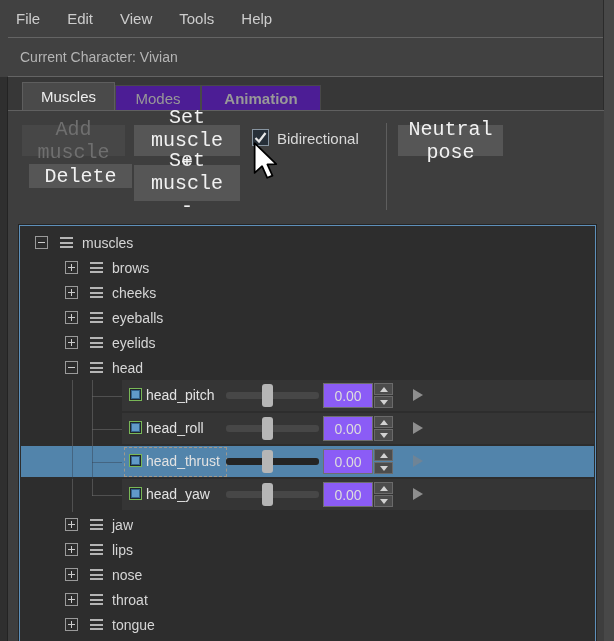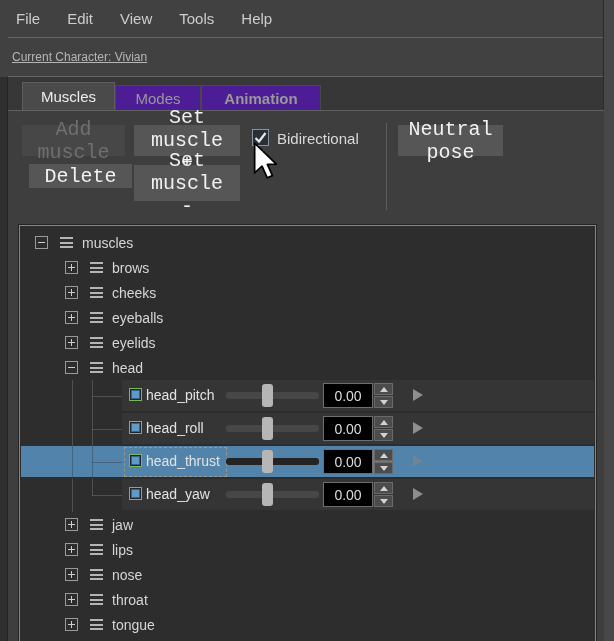--- a/index.html
+++ b/index.html
@@ -19,22 +19,22 @@
   #menu-bar{position:absolute;left:0;top:0;width:603px;height:37px;
     display:flex;align-items:center;gap:27px;padding-left:16px;box-sizing:border-box;
     color:#cdcdcd;font-size:15px;}
   .menu-item{cursor:default;}
   .hsep{position:absolute;left:8px;width:595px;height:1px;background:#646464;}
   #sep1{top:37px;}
   #sep2{top:76px;}
 
   
   #char-bar{position:absolute;left:0;top:38px;width:603px;height:38px;
-    display:flex;align-items:center;padding-left:12px;box-sizing:border-box;
-    color:#b5b5b5;font-size:12px;text-decoration:underline;}
+    display:flex;align-items:center;padding-left:20px;box-sizing:border-box;
+    color:#b5b5b5;font-size:14px;}
 
   
   #tab-strip{position:absolute;left:8px;top:77px;width:595px;height:33px;
     background:#373737;display:flex;align-items:flex-end;padding-left:14px;box-sizing:border-box;}
   .tab{display:flex;align-items:center;justify-content:center;
     font-size:15px;box-sizing:border-box;cursor:default;}
   .tab.active{width:93px;height:28px;background:#4a4a4a;color:#ededed;
     border:1px solid #5e5e5e;border-bottom:none;position:relative;z-index:2;}
   .tab.inactive{width:86px;height:25px;background:#4c1d95;color:#989898;
     border:1px solid #484848;border-bottom:none;}
@@ -98,21 +98,21 @@
   .m-icon-inner{width:7px;height:7px;background:#619ac9;border:1px solid #33628c;box-sizing:content-box;}
   .m-label{position:absolute;left:24px;top:7px;font-size:14px;color:#e2e2e2;white-space:nowrap;}
   .focus-rect{position:absolute;left:2px;top:1px;width:101px;height:28px;
     border:1px dashed rgba(222,170,118,0.55);display:none;}
   .muscle-row.selected .focus-rect{display:block;}
   .slider{position:absolute;left:104px;top:0;width:93px;height:31px;cursor:default;}
   .slider .groove{position:absolute;left:0;right:0;top:12px;height:7px;background:#474747;border-radius:3px;}
   .muscle-row.selected .slider .groove{background:#242424;}
   .slider .handle{position:absolute;left:36px;top:4px;width:11px;height:23px;background:#b6b6b6;border-radius:3px;}
   .spinbox{position:absolute;left:201px;top:3px;width:50px;height:25px;box-sizing:border-box;
-    background:#000000;border:1px solid #6e6e6e;color:#dddddd;font-size:14px;
+    background:#8b5cf6;border:1px solid #6e6e6e;color:#dddddd;font-size:14px;
     display:flex;align-items:center;justify-content:center;}
   .spinners{position:absolute;left:252px;top:3px;width:19px;height:25px;display:flex;
     flex-direction:column;justify-content:space-between;}
   .spin-btn{height:12px;background:#4c4c4c;border:1px solid #6a6a6a;box-sizing:border-box;
     display:flex;align-items:center;justify-content:center;cursor:default;}
   .spin-btn i{display:block;width:0;height:0;}
   .spin-up i{border-left:4px solid transparent;border-right:4px solid transparent;border-bottom:5px solid #d2d2d2;}
   .spin-down i{border-left:4px solid transparent;border-right:4px solid transparent;border-top:5px solid #d2d2d2;}
   .play-icon{position:absolute;left:291px;top:9px;width:0;height:0;
     border-left:10px solid #8e8e8e;border-top:6px solid transparent;border-bottom:6px solid transparent;}

